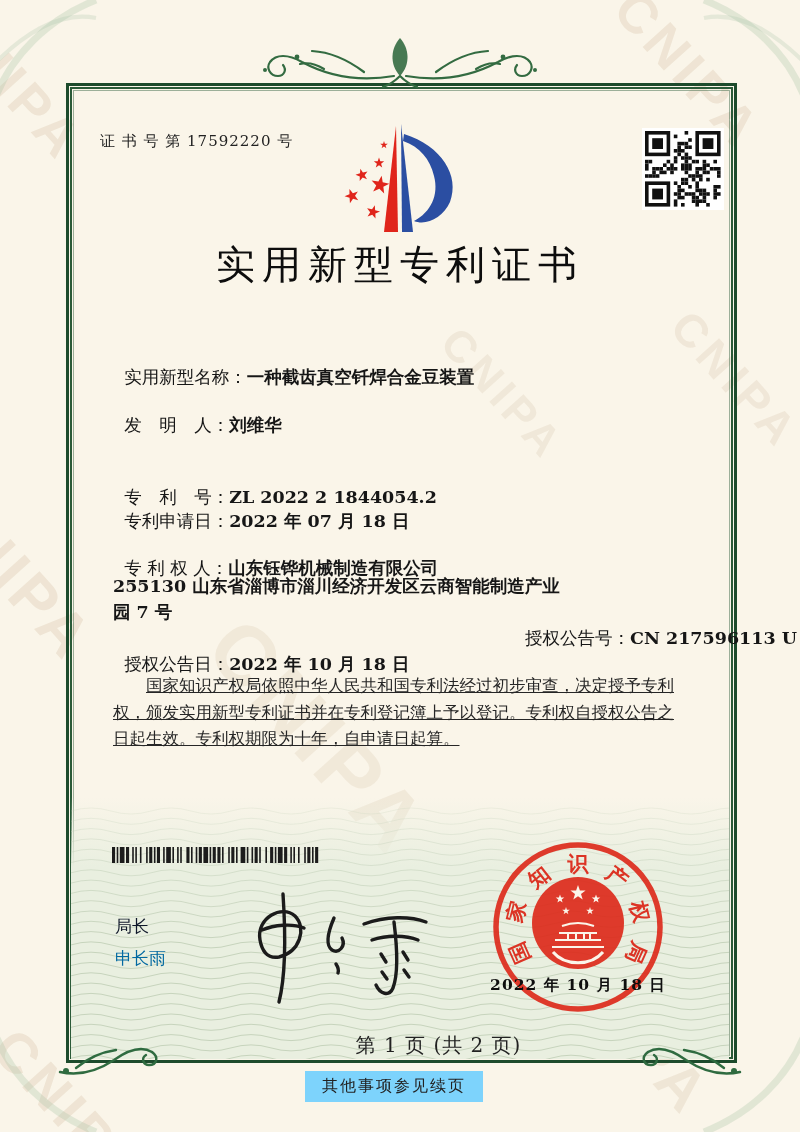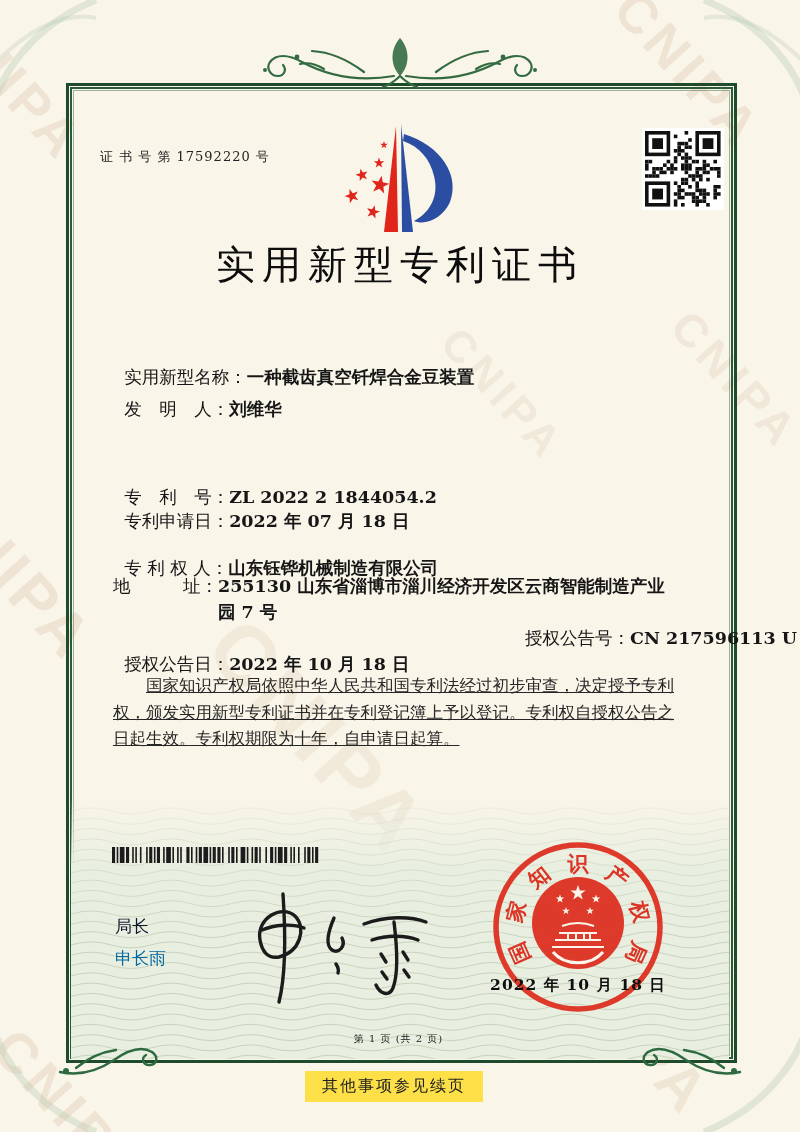--- a/index.html
+++ b/index.html
@@ -27,22 +27,22 @@
   .frame-mid{position:absolute;inset:1px;border:2px solid #2a5a38;}
   .frame-in{position:absolute;inset:4px;border:1px solid rgba(42,90,56,.45);}
   
   .band{
     position:absolute;left:71px;top:797px;width:658px;height:262px;
     background:linear-gradient(to bottom, rgba(233,239,224,0) 0px, #e9efe0 70px);
     overflow:hidden;
   }
   
   .cert-no{
-    position:absolute;left:100px;top:132px;font-size:13px;letter-spacing:1px;
-    color:#222;white-space:pre;margin-top:16px;
+    position:absolute;left:100px;top:132px;font-size:15px;letter-spacing:1px;
+    color:#222;white-space:pre;
   }
   .qr-box{
     position:absolute;left:642px;top:128px;width:82px;height:82px;background:#fff;
   }
   .title{
     position:absolute;left:100px;top:238px;width:600px;text-align:center;
     font-size:39px;font-weight:normal;letter-spacing:7px;color:#0d0d0d;
   }
   
   .frow{position:absolute;left:113px;font-size:17.5px;line-height:26px;white-space:pre-wrap;}
@@ -59,24 +59,24 @@
   .signer-title{position:absolute;left:115px;top:915px;font-size:17px;
     font-family:Liberation Sans, sans-serif;color:#0f172a;}
   .signer-name{position:absolute;left:115px;top:947px;font-size:17px;
     font-family:"DejaVu Sans","Liberation Sans",sans-serif;color:#0369a1;}
   .seal-date{
     position:absolute;left:489px;top:975px;width:178px;text-align:center;
     font-size:15.5px;font-weight:600;color:#0e0e0e;letter-spacing:1px;white-space:pre;
   }
   .page-info{
     position:absolute;left:66px;top:1032px;width:665px;text-align:center;
-    font-size:10px;color:#222;letter-spacing:1px;white-space:pre;
+    font-size:20px;color:#222;letter-spacing:1px;white-space:pre;padding-left:40px;
   }
   .cont-box{
-    position:absolute;left:305px;top:1071px;width:178px;height:31px;background:#fde047;
+    position:absolute;left:305px;top:1071px;width:178px;height:31px;background:#7dd3fc;
     display:flex;align-items:center;justify-content:center;
     font-size:16px;letter-spacing:2px;color:#222;
   }
   svg{display:block;}
 </style>
 </head>
 <body>
 
 <div class="wm" style="left:-30px;top:-10px;font-size:54px;">CNIPA</div>
 <div class="wm" style="left:648px;top:-22px;font-size:54px;">CNIPA</div>
@@ -312,34 +312,34 @@
   <polygon points="54,118 66,12 68,118" fill="#e0251b"></polygon>
   <polygon points="71,10 72,118 83,118" fill="#2b4ea2"></polygon>
   <path d="M74 20 C112 32 130 62 120 88 C113 104 96 112 84 107 C101 98 109 81 104 62 C100 45 90 33 73 27 Z" fill="#2b4ea2"></path>
 </svg>
 
 <div class="title">实用新型专利证书</div>
 
 <div class="frow" style="top:338px;">
   <span class="flabel">实用新型名称：</span><span class="fvalue">一种截齿真空钎焊合金豆装置</span>
 </div>
-<div class="frow" style="top:370px;">
+<div class="frow" style="top:386px;">
   <span class="flabel">发　明　人：</span><span class="fvalue">刘维华</span>
 </div>
 <div class="frow" style="top:458px;">
   <span class="flabel">专　利　号：</span><span class="fvalue">ZL 2022 2 1844054.2</span>
 </div>
 <div class="frow" style="top:482px;">
   <span class="flabel">专利申请日：</span><span class="fvalue">2022 年 07 月 18 日</span>
 </div>
 <div class="frow" style="top:529px;">
   <span class="flabel">专 利 权 人：</span><span class="fvalue">山东钰铧机械制造有限公司</span>
 </div>
 <div class="frow" style="top:573px;width:580px;display:flex;">
-  <span class="flabel">地　　　址：</span><span class="fvalue">255130 山东省淄博市淄川经济开发区云商智能制造产业
+  <span class="fvalue">255130 山东省淄博市淄川经济开发区云商智能制造产业
 园 7 号</span>
 </div>
 <div class="frow" style="top:625px;width:600px;">
   <span class="flabel">授权公告日：</span><span class="fvalue">2022 年 10 月 18 日</span>
   <span class="grant2"><span class="flabel">授权公告号：</span><span class="fvalue">CN 217596113 U</span></span>
 </div>
 
 <div class="bodytext">
   <p>国家知识产权局依照中华人民共和国专利法经过初步审查，决定授予专利权，颁发实用新型专利证书并在专利登记簿上予以登记。专利权自授权公告之日起生效。专利权期限为十年，自申请日起算。</p>
 </div>

